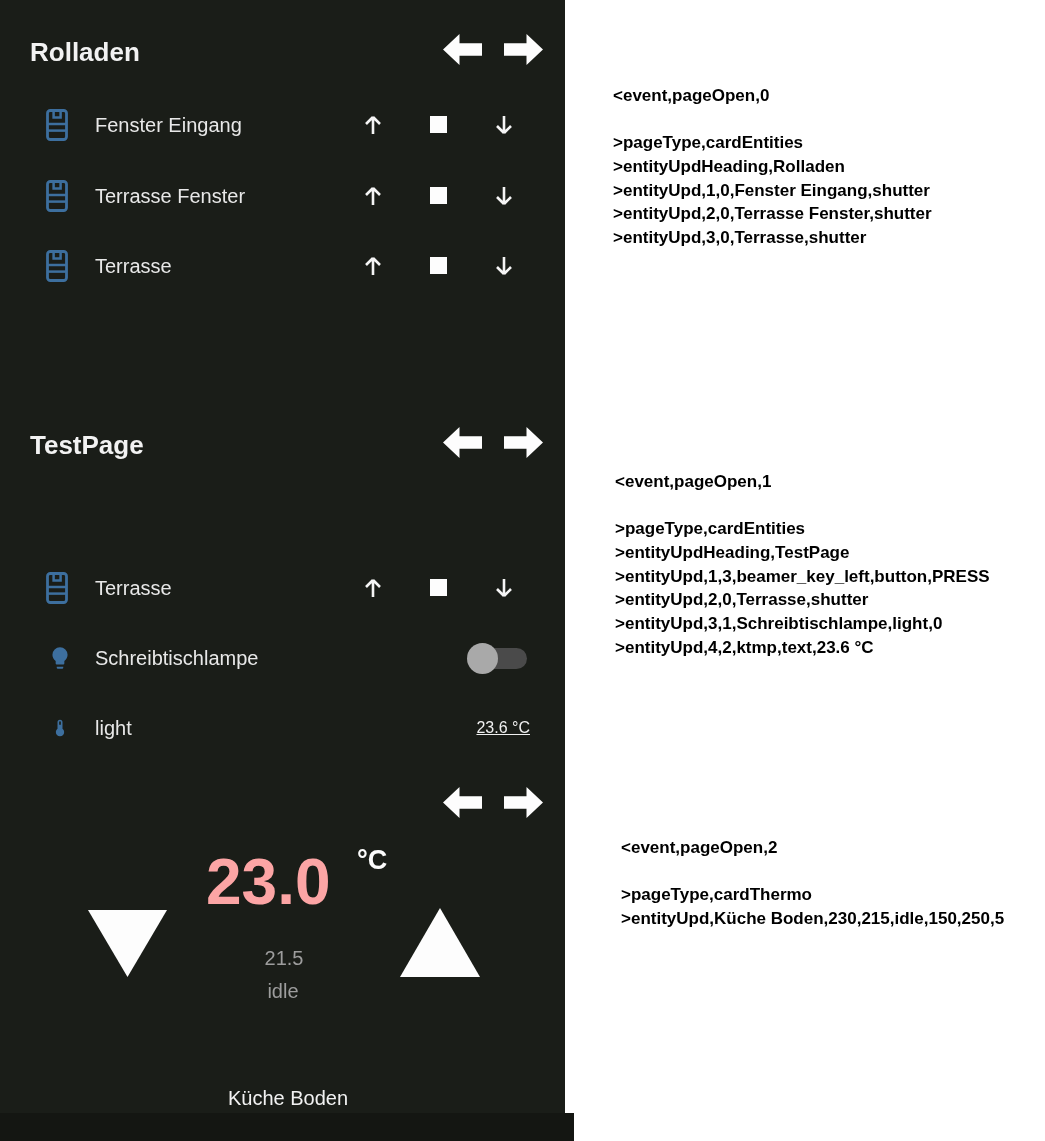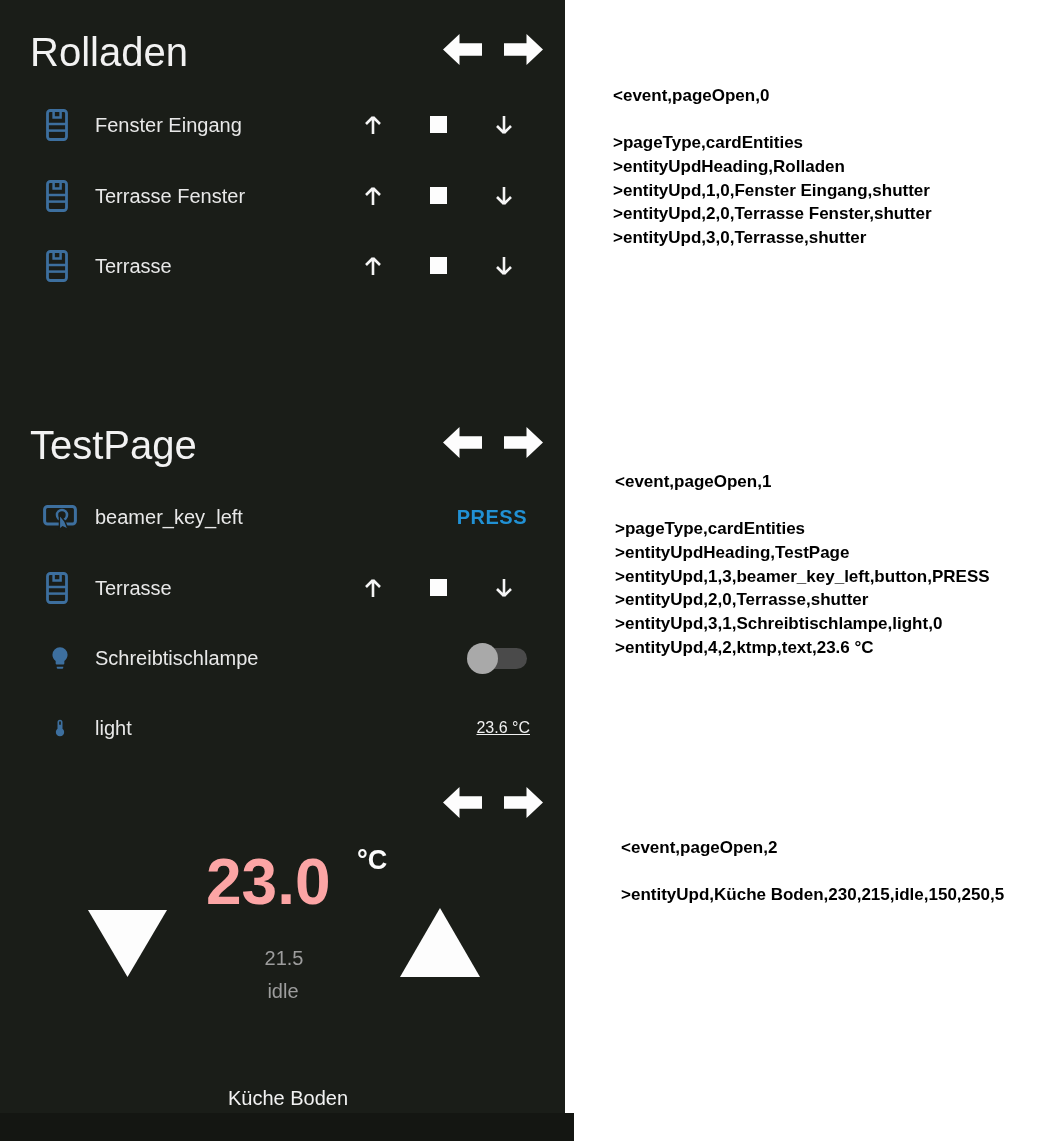--- a/index.html
+++ b/index.html
@@ -1,21 +1,21 @@
 <!DOCTYPE html>
 <html><head>
 <meta charset="utf-8">
 <style>
   html,body{margin:0;padding:0;background:#fff;}
   #stage{position:relative;width:1045px;height:1141px;background:#ffffff;overflow:hidden;
          font-family:"Liberation Sans",sans-serif;}
   
   #panel{position:absolute;left:0;top:0;width:565px;height:1141px;background:#1a1d18;}
   #panel-footer{position:absolute;left:0;top:1113px;width:574px;height:28px;background:#141612;}
-  .card-title{position:absolute;left:30px;font-size:40px;line-height:38px;color:#f2f2f2;font-weight:400;}
+  .card-title{position:absolute;left:30px;font-size:26px;line-height:38px;color:#f2f2f2;font-weight:700;}
   .nav-btn{position:absolute;width:39px;height:31px;cursor:pointer;}
   .nav-btn svg{display:block;width:39px;height:31px;}
   .nav-prev{left:443px;}
   .nav-next{left:504px;}
   
   .entity-row{position:absolute;left:0;width:565px;height:44px;}
   .entity-icon{position:absolute;color:#3d6f9e;}
   .entity-name{position:absolute;left:95px;line-height:44px;font-size:20px;color:#e8e8e8;}
   .ctl{position:absolute;}
   .ctl-up{left:360px;top:9px;width:26px;height:26px;}
@@ -123,29 +123,20 @@
       <svg viewBox="0 0 39 31">
         <polygon points="0,15.5 16.5,0 16.5,9.3 39,9.3 39,21.7 16.5,21.7 16.5,31" fill="#fdfdfd"></polygon>
       </svg>
     </div>
     <div class="nav-btn nav-next" style="top:427px;">
       <svg viewBox="0 0 39 31">
         <polygon points="39,15.5 22.5,0 22.5,9.3 0,9.3 0,21.7 22.5,21.7 22.5,31" fill="#fdfdfd"></polygon>
       </svg>
     </div>
 
-    <div class="entity-row" style="top:495px;">
-      <svg class="entity-icon" style="left:43px;top:7px;" width="34" height="31" viewBox="0 0 34 31">
-        <rect x="1.6" y="4.5" width="30.8" height="17.5" rx="3" fill="none" stroke="#3d6f9e" stroke-width="3"></rect>
-        <circle cx="19" cy="13" r="5" fill="none" stroke="#3d6f9e" stroke-width="2.6"></circle>
-        <path d="M16.4 12.5 L16.4 27.5 L19.6 24.8 L25.2 27.5 L21.8 19.2 Z" fill="#3d6f9e" stroke="#1a1d18" stroke-width="1.4"></path>
-      </svg>
-      <div class="entity-name">beamer_key_left</div>
-      <div class="press-label">PRESS</div>
-    </div>
 
     <div class="entity-row" style="top:566px;">
       <svg class="entity-icon" style="left:46px;top:6px;" width="22" height="32" viewBox="0 0 22 32">
         <g stroke="#3d6f9e" fill="none">
           <rect x="1.5" y="1.5" width="19" height="29" rx="2.8" stroke-width="2.8"></rect>
           <rect x="7.6" y="1.5" width="7" height="7" stroke-width="2.5"></rect>
           <line x1="2" y1="15" x2="20" y2="15" stroke-width="2.5"></line>
           <line x1="2" y1="21.6" x2="20" y2="21.6" stroke-width="2.5"></line>
         </g>
       </svg>
@@ -223,16 +214,17 @@
     <div class="log-line">&gt;entityUpdHeading,TestPage</div>
     <div class="log-line">&gt;entityUpd,1,3,beamer_key_left,button,PRESS</div>
     <div class="log-line">&gt;entityUpd,2,0,Terrasse,shutter</div>
     <div class="log-line">&gt;entityUpd,3,1,Schreibtischlampe,light,0</div>
     <div class="log-line">&gt;entityUpd,4,2,ktmp,text,23.6 °C</div>
   </div>
 
   <div class="log" style="left:621px;top:836px;">
     <div class="log-line">&lt;event,pageOpen,2</div>
     <div class="log-line"></div>
+    <div class="log-line">&gt;pageType,cardThermo</div>
     <div class="log-line">&gt;entityUpd,Küche Boden,230,215,idle,150,250,5</div>
   </div>
 
 </div>
 
 </body></html>

